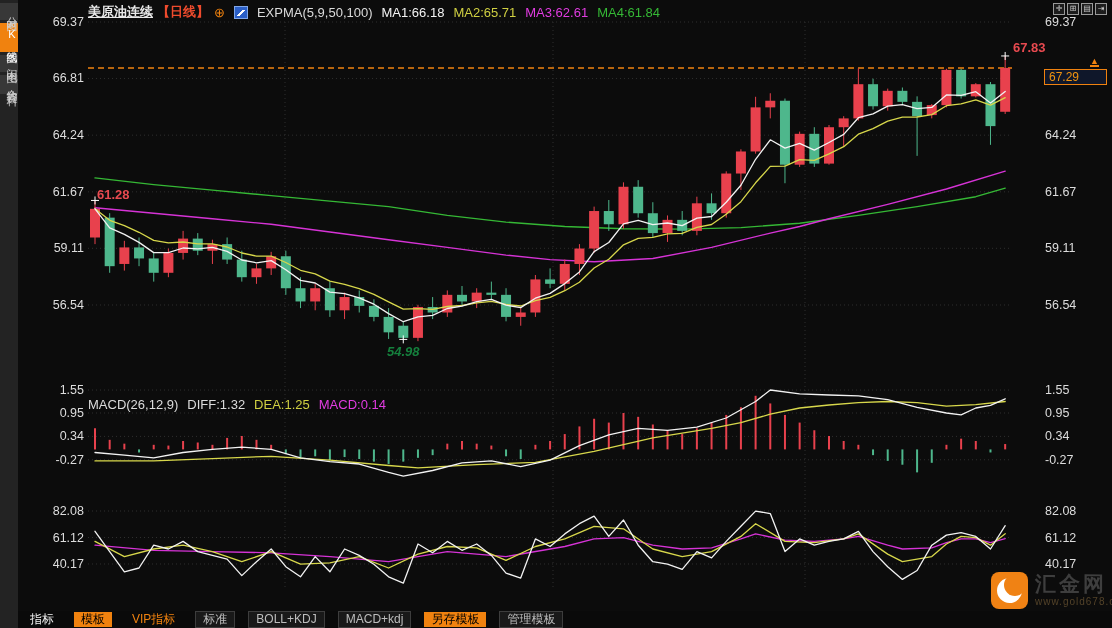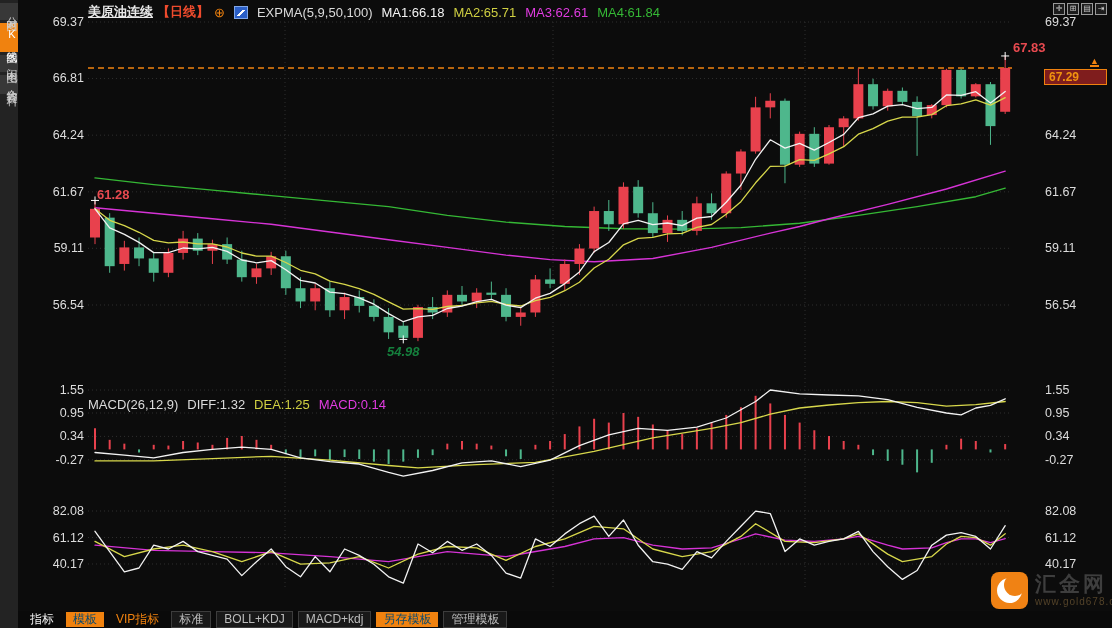--- a/index.html
+++ b/index.html
@@ -37,34 +37,34 @@
      font-size:8px; line-height:10px; text-align:center; cursor:pointer; }
   
   .panel-hdr { position:absolute; left:88px; display:flex; gap:9px; font-size:13px; z-index:5; white-space:nowrap;margin-top:24px; }
   .ph-w { color:#dcdcdc; } .ph-y { color:#d0d042; } .ph-m { color:#e13ce1; }
   
   .ann { position:absolute; font-size:13px; font-weight:bold; z-index:5; }
   .ann-red { color:#e84a50; }
   .ann-green { color:#15803d;font-style:italic; }
   #price-box {
     position:absolute; left:1044px; top:69px; width:63px; height:16px; z-index:7;
-    border:1px solid #f0820f; background:#7f1d1d; color:#f0930f;
-    font-size:12px; line-height:14px; padding-left:4px; font-weight:bold;
+    border:1px solid #f0820f; background:#0f172a; color:#f0930f;
+    font-size:12px; line-height:14px; padding-left:4px; font-weight:normal;
   }
   #price-marker { position:absolute; left:1090px; top:57px; color:#f0820f; font-size:9px; z-index:7;
     border-bottom:2px solid #f0820f; line-height:8px; }
   
   #xrow { position:absolute; left:0; right:0; top:594px; height:17px; background:#161616; z-index:4; }
   #period-btn { position:absolute; left:33px; top:1px; color:#f0820f; font-size:13px; font-weight:bold; cursor:pointer; }
   .date-label { position:absolute; top:2px; width:60px; text-align:center; color:#e8e8e8; font-size:12px; font-weight:bold; }
   #tabrow { position:absolute; left:18px; right:0; top:611px; height:17px; background:#0a0a0a; z-index:6;
-    display:flex; gap:5px; padding-left:5px; align-items:center; }
+    display:flex; gap:13px; padding-left:5px; align-items:center; }
   .tab { font-size:12px; line-height:15px; padding:0 7px; cursor:pointer; white-space:nowrap; }
   .tab.plain { color:#f2f2f2; }
-  .tab.active { background:#f0820f; color:#0c4a6e; }
+  .tab.active { background:#f0820f; color:#000000; }
   .tab.vip { color:#f0820f; }
   .tab.boxed { color:#bdbdbd; border:1px solid #3d3d3d; background:#191919; }
   
   #wm { position:absolute; left:991px; top:572px; display:flex; gap:7px; z-index:3; align-items:flex-start; }
   #wm-logo { width:37px; height:37px; background:#f08214; border-radius:8px; position:relative; overflow:hidden; }
   #wm-logo .c1 { position:absolute; left:6px; top:6px; width:25px; height:25px; background:#ffffff; border-radius:50%; }
   #wm-logo .c2 { position:absolute; left:13px; top:2px; width:22px; height:22px; background:#f08214; border-radius:50%; }
   #wm-text .n { color:#3e3e3e; font-size:21px; font-weight:bold; letter-spacing:3px; line-height:24px; }
   #wm-text .u { color:#544329; font-size:10px; letter-spacing:1px; }
   svg text { font-family:"Liberation Sans", sans-serif; }

